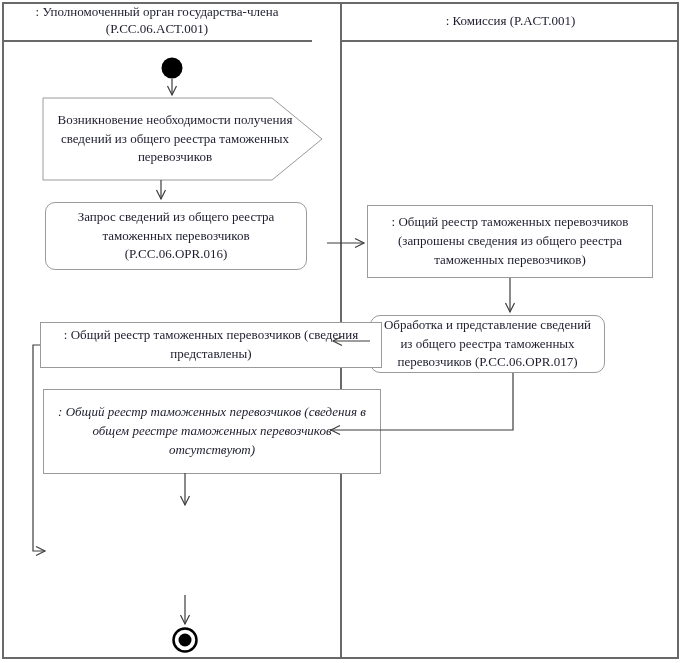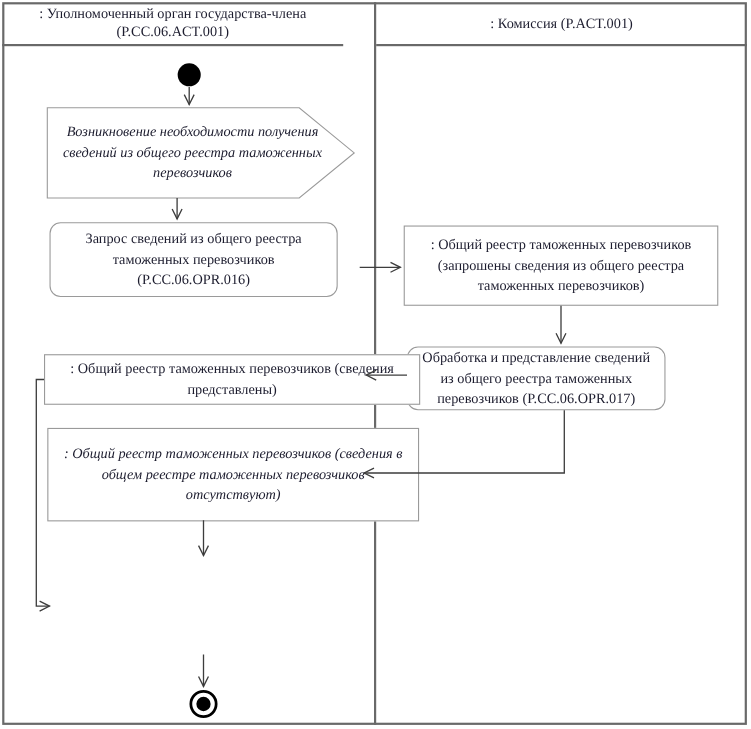--- a/index.html
+++ b/index.html
@@ -31,21 +31,21 @@
     position:absolute;box-sizing:border-box;
     display:flex;align-items:center;justify-content:center;
     text-align:center;font-size:13px;line-height:1.45;
     padding:2px 6px;background:#ffffff;z-index:1;
   }
   .action{border:1px solid #9a9a9a;border-radius:10px;}
   .object{border:1px solid #9a9a9a;text-align:center;}
   .signal-text{
     position:absolute;box-sizing:border-box;z-index:1;
     display:flex;align-items:center;justify-content:center;
-    text-align:center;font-size:13px;line-height:1.45;font-style:italic;
+    text-align:center;font-size:13px;line-height:1.45;
   }
   svg.overlay{
     position:absolute;left:0;top:0;z-index:2;pointer-events:none;
   }
 </style>
 </head>
 <body>
 
 <div id="stage">
 

